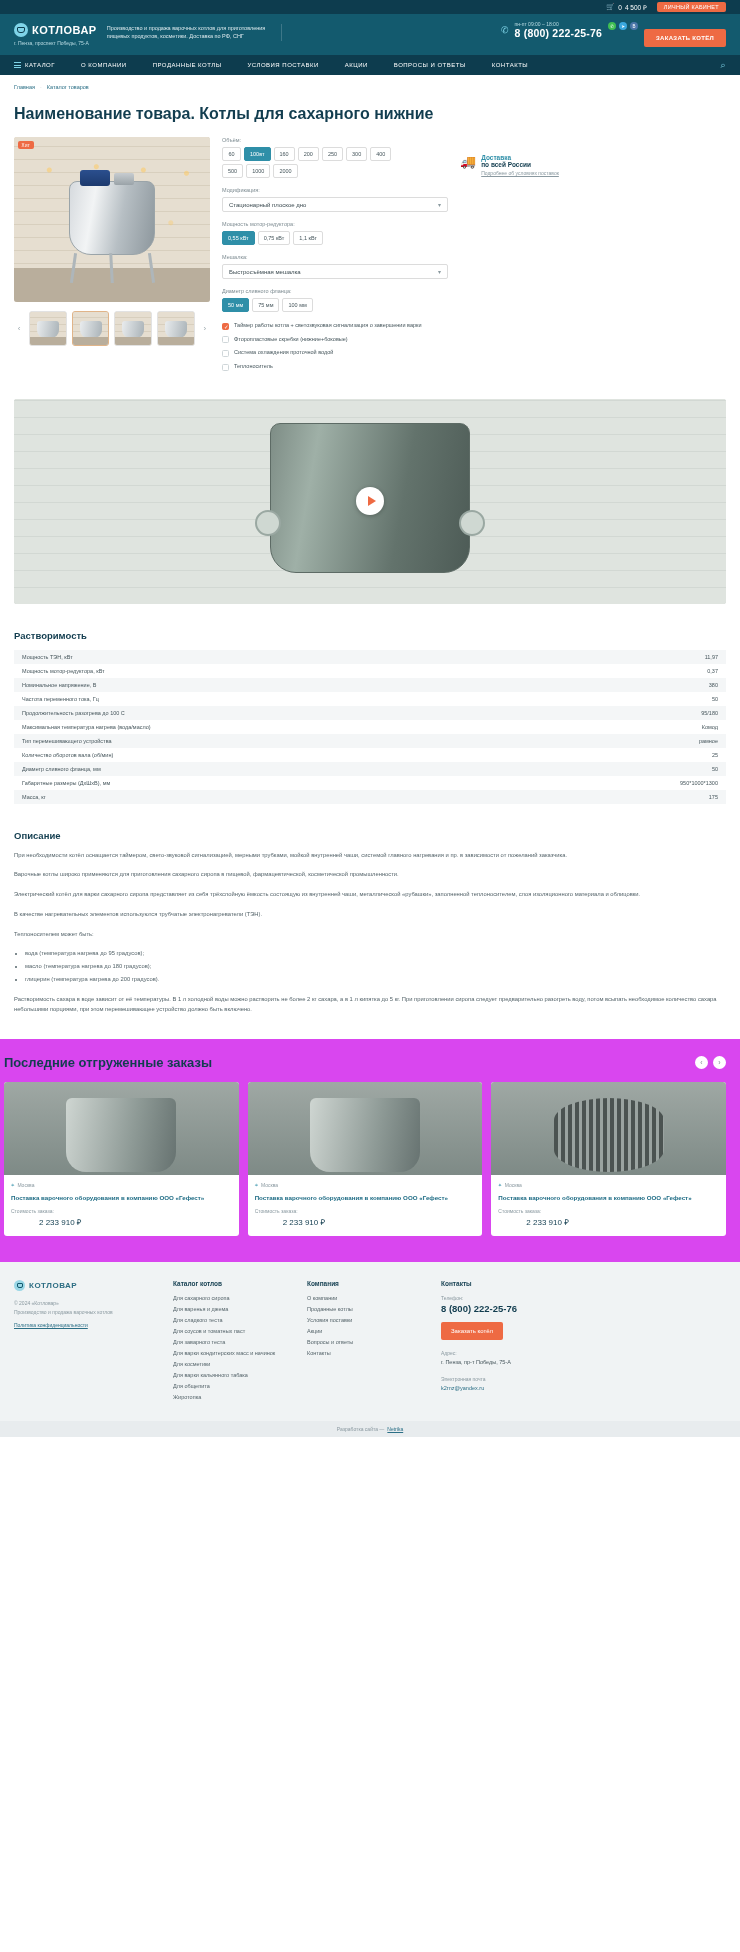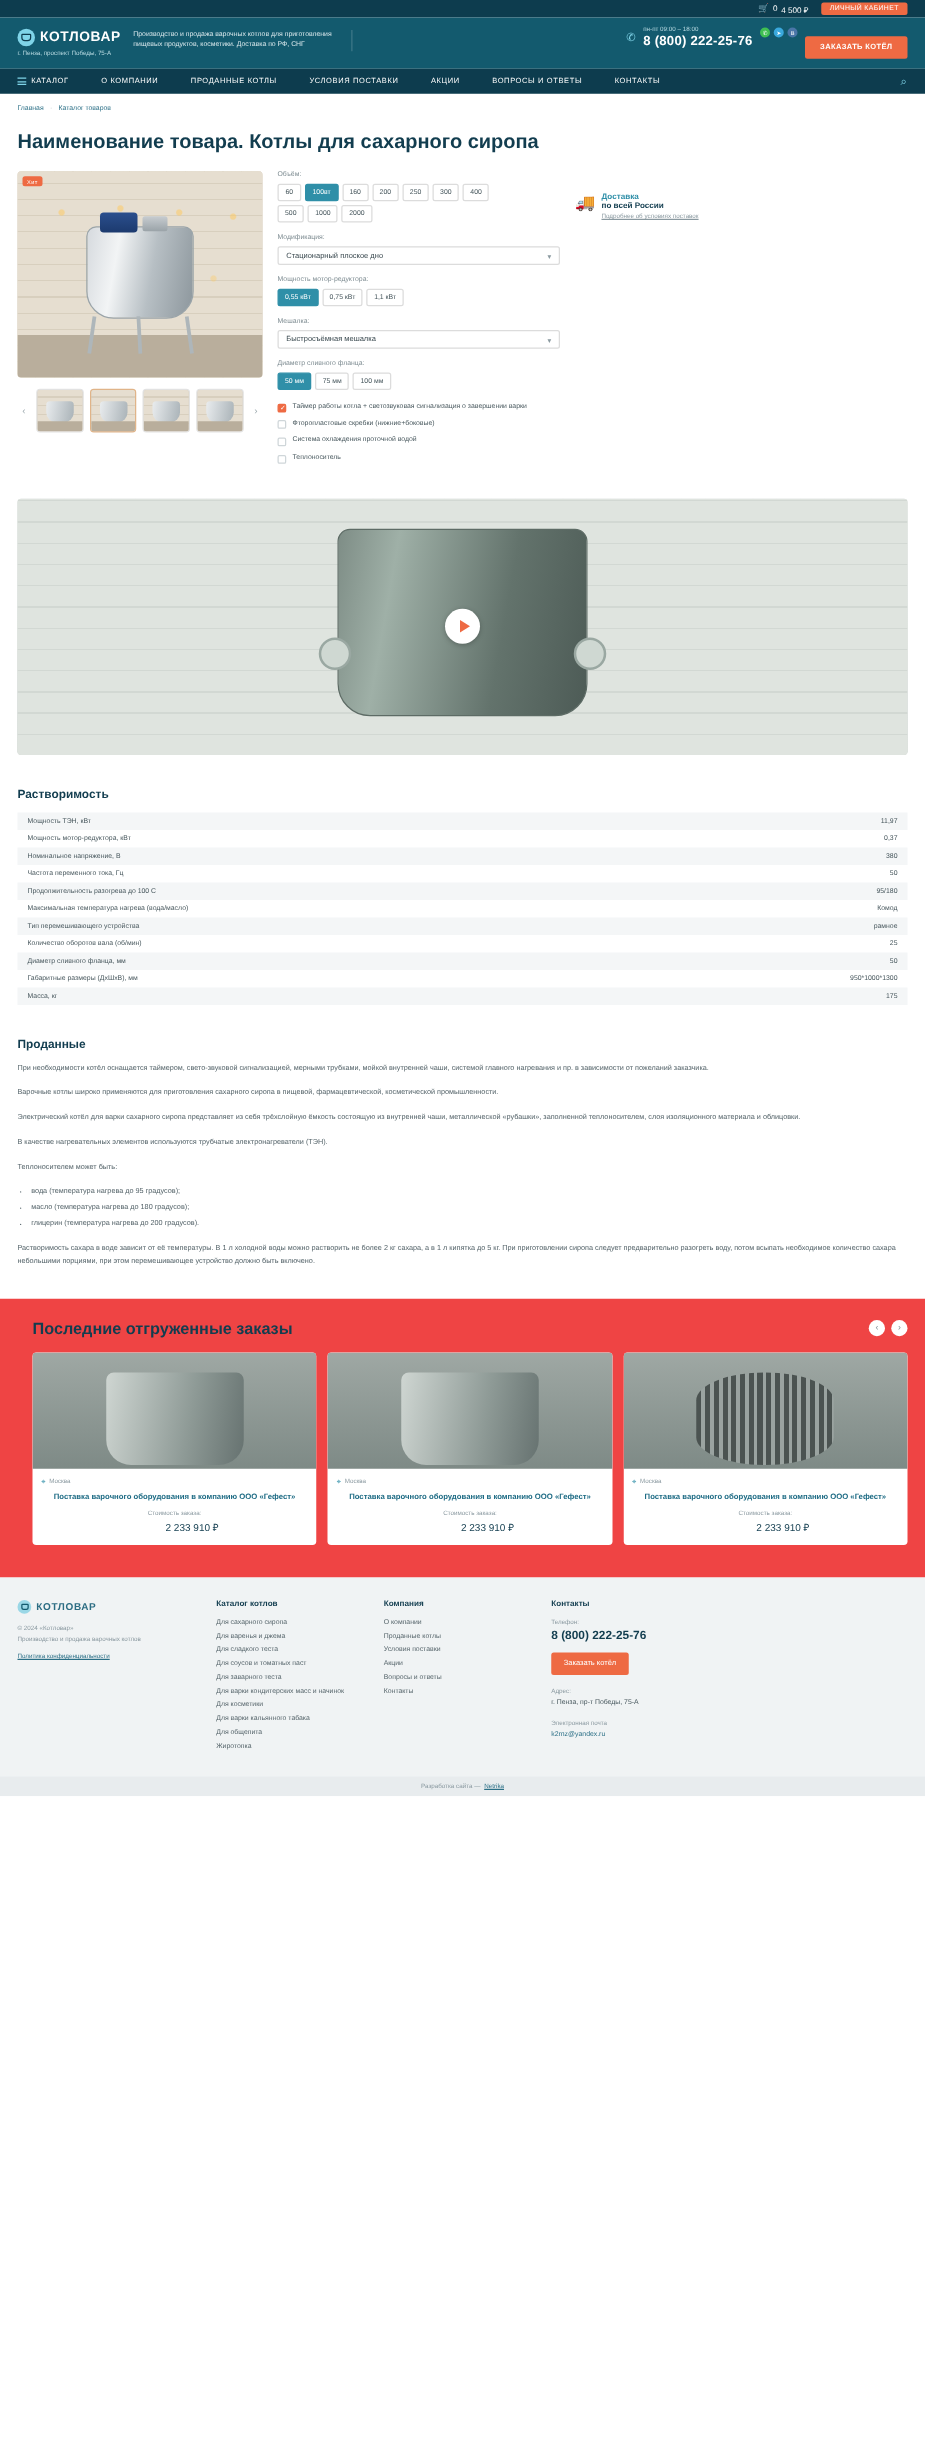--- a/index.html
+++ b/index.html
@@ -223,21 +223,21 @@
   .spec-row:nth-child(odd) { background:#f4f6f7; }
   .spec-row .v { color:#46565c; }
 
   
   .desc { margin:0 14px; font-size:5.8px; color:#55646a; line-height:1.85; }
   .desc p { margin:0 0 9px 0; }
   .desc ul { margin:0 0 9px 0; padding-left:11px; }
   .desc li { margin-bottom:2px; }
 
   
-  .orders-sec { background:#ef4444; margin-top:24px; padding:16px 14px 26px 26px;text-align:center; }
+  .orders-sec { background:#d946ef; margin-top:24px; padding:16px 14px 26px 4px; }
   .orders-head { display:flex; align-items:center; justify-content:space-between; }
   .orders-head h2 { font-size:13px; color:#123d4f; font-weight:bold; margin:0; }
   .arrows { display:flex; gap:5px; }
   .arr { width:13px; height:13px; border-radius:50%; background:#fff; color:#7f8f95;
     display:flex; align-items:center; justify-content:center; font-size:7px; }
   .cards { display:flex; gap:9px; margin-top:12px; }
   .card { width:calc((100% - 18px)/3); background:#fff; border-radius:3px; overflow:hidden; }
   .card .ph { height:93px; background:linear-gradient(#9fa8a4,#7e8a86); position:relative; overflow:hidden; }
   .card .ph i {
     position:absolute; left:50%; top:16px; transform:translateX(-50%);
@@ -348,21 +348,21 @@
       </div>
     <div class="search">⌕</div>
   </div>
 
   <div class="crumbs">
     <a>Главная</a>
     <span class="sep">·</span>
     <a>Каталог товаров</a>
   </div>
 
-  <h1 class="title">Наименование товара. Котлы для сахарного сиропа</h1>
+  <h1 class="title">Наименование товара. Котлы для сахарного нижние</h1>
 
   <div class="product">
 
     <div class="gallery">
       <div class="main-img">
         <div class="badge-hit">Хит</div>
         <div class="wall"></div>
         <div class="floor"></div>
         <div class="kettle"></div>
         <div class="legs">
@@ -533,21 +533,21 @@
     <div class="spec-row">
         <span class="k">Габаритные размеры (ДхШхВ), мм</span>
         <span class="v">950*1000*1300</span>
       </div>
     <div class="spec-row">
         <span class="k">Масса, кг</span>
         <span class="v">175</span>
       </div>
   </div>
 
-  <h2 class="sec">Проданные</h2>
+  <h2 class="sec">Описание</h2>
   <div class="desc">
     <p>При необходимости котёл оснащается таймером, свето-звуковой сигнализацией, мерными трубками, мойкой внутренней чаши, системой главного нагревания и пр. в зависимости от пожеланий заказчика.</p>
     <p>Варочные котлы широко применяются для приготовления сахарного сиропа в пищевой, фармацевтической, косметической промышленности.</p>
     <p>Электрический котёл для варки сахарного сиропа представляет из себя трёхслойную ёмкость состоящую из внутренней чаши, металлической «рубашки», заполненной теплоносителем, слоя изоляционного материала и облицовки.</p>
     <p>В качестве нагревательных элементов используются трубчатые электронагреватели (ТЭН).</p>
     <p>Теплоносителем может быть:</p>
     <ul>
       <li>вода (температура нагрева до 95 градусов);</li>
       <li>масло (температура нагрева до 180 градусов);</li>
       <li>глицерин (температура нагрева до 200 градусов).</li>

